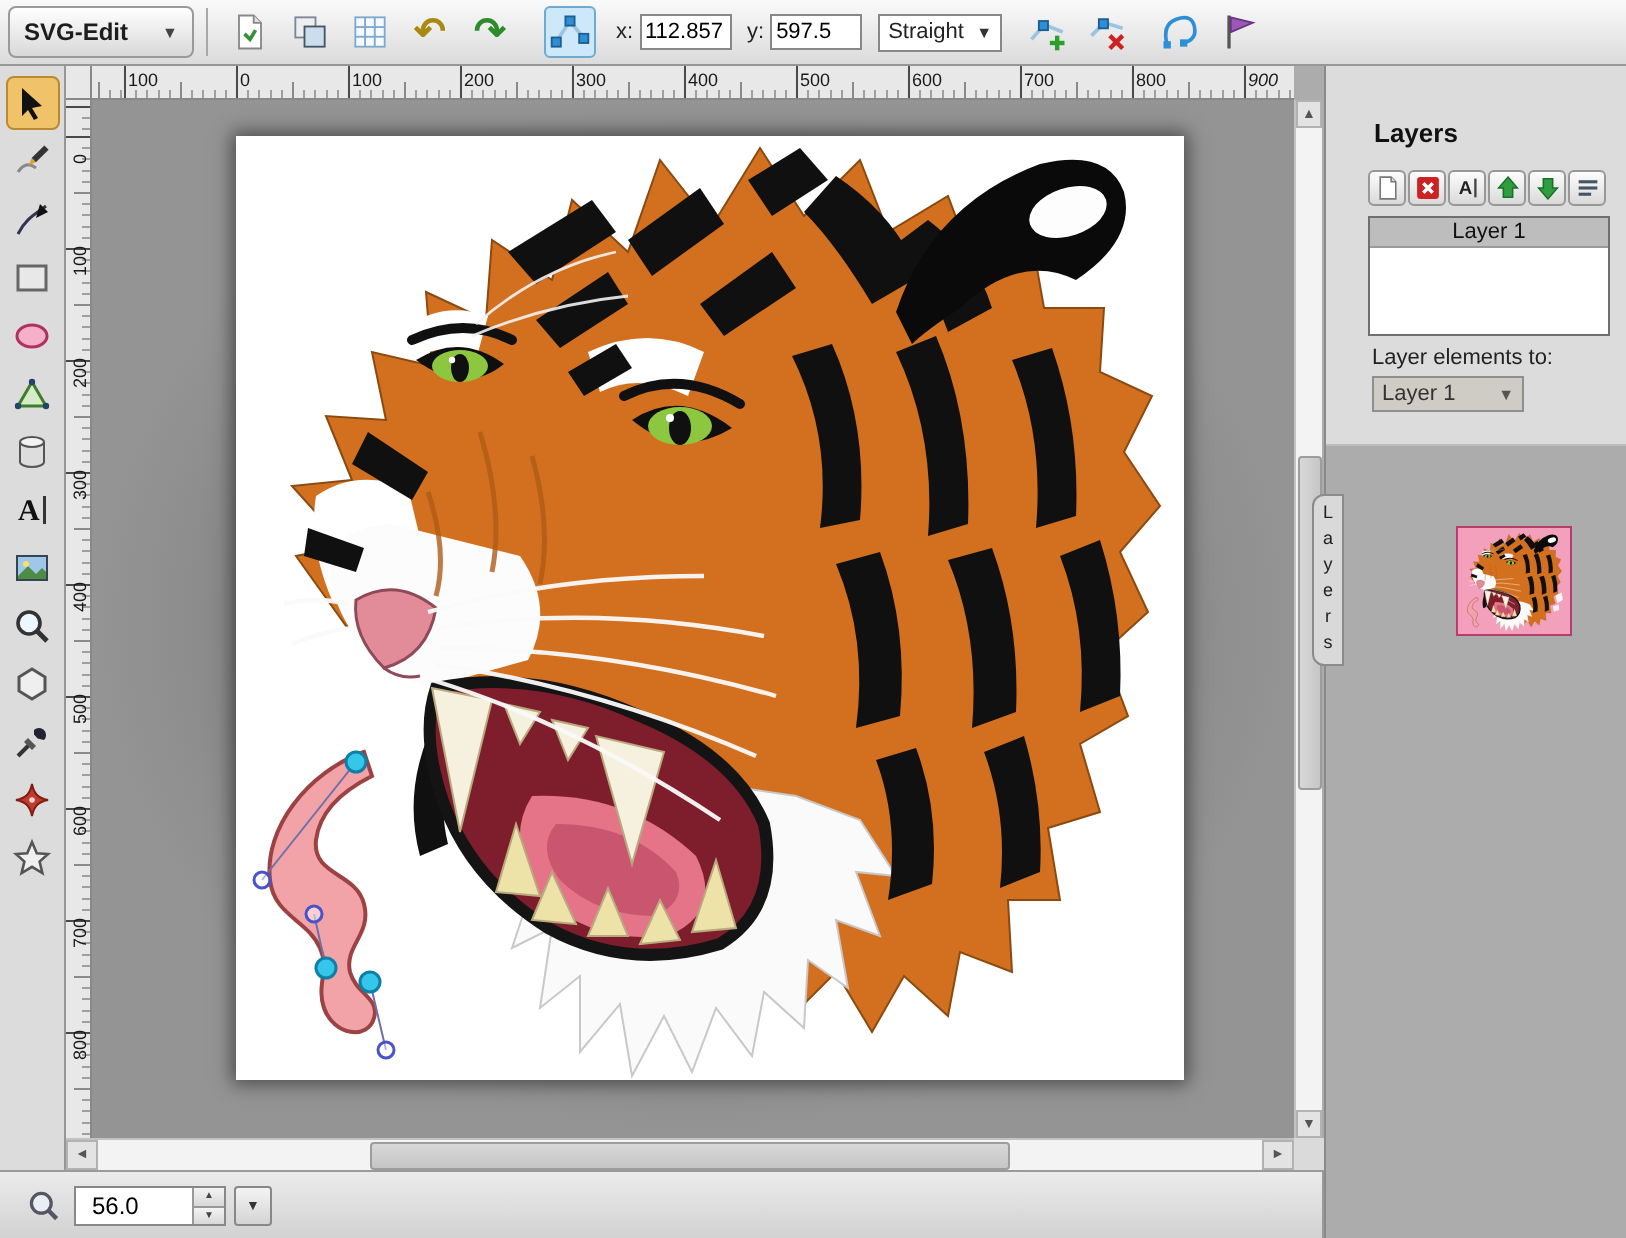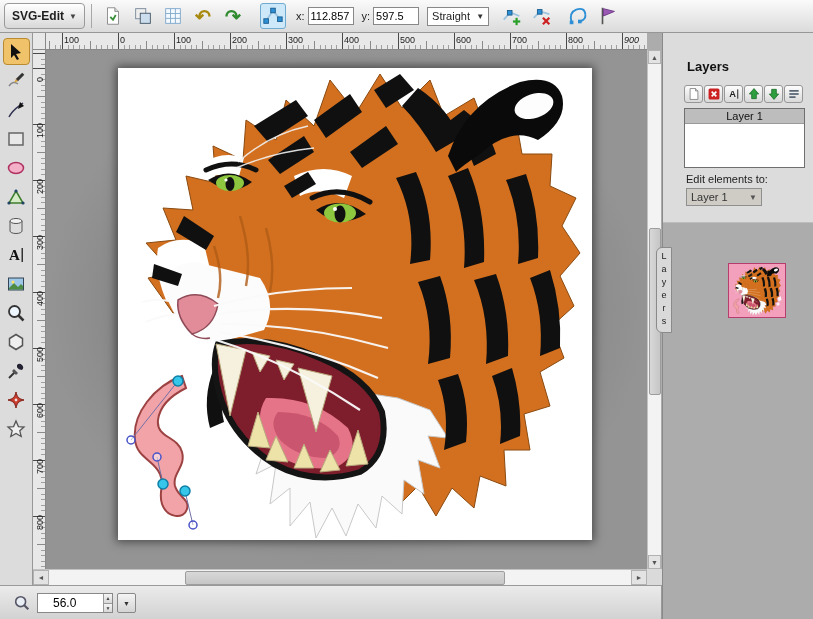--- a/index.html
+++ b/index.html
@@ -11,21 +11,21 @@
     user-select: none;
   }
   
   .toolbar {
     position:absolute; left:0; top:0; width:813px; height:33px;
     background: linear-gradient(#FAFAFA,#DBDBDB);
     border-bottom:1px solid #979797;
     display:flex; align-items:center; padding-left:4px;
   }
   .logo-btn {
-    height:26px; padding:0 7px; display:flex; align-items:center; gap:5px;
+    height:26px; padding:0 7px; display:flex; align-items:center; gap:17px;
     border:1px solid #9a9a9a; border-radius:4px;
     background: linear-gradient(#FFFFFF,#D8D8D8);
     font-weight:bold; font-size:12px; color:#1d1d1d; cursor:pointer;
   }
   .logo-btn .dd { font-size:8px; color:#444; }
   .tsep { width:1px; height:24px; background:#A8A8A8; margin:0 6px; }
   .tbtn {
     width:26px; height:26px; border:none; background:transparent; border-radius:3px;
     display:flex; align-items:center; justify-content:center; cursor:pointer; margin:0 2px;
   }
@@ -127,21 +127,20 @@
     background:linear-gradient(#EBEBEB,#D2D2D2); border-top:1px solid #9A9A9A; border-right:1px solid #9A9A9A;
   }
   .zoom-icon { position:absolute; left:13px; top:8px; }
   .spinbox {
     position:absolute; left:37px; top:7px; width:76px; height:20px;
     background:#fff; border:1px solid #888; display:flex;
   }
   .spinbox input {
     border:none; outline:none; width:58px; font-size:12px; padding:1px 8px;
     font-family:"Liberation Sans",sans-serif;
-    margin-left:7px;
   }
   .spin-col { width:16px; border-left:1px solid #999; display:flex; flex-direction:column; }
   .spin-col div {
     flex:1; display:flex; align-items:center; justify-content:center;
     font-size:5px; color:#444; background:linear-gradient(#F4F4F4,#D8D8D8); cursor:pointer;
   }
   .spin-col div:first-child { border-bottom:1px solid #999; }
   .zoom-dd {
     position:absolute; left:117px; top:7px; width:19px; height:20px;
     border:1px solid #888; border-radius:2px; background:linear-gradient(#F4F4F4,#D4D4D4);
@@ -588,21 +587,21 @@
                 <line x1="3" y1="5" x2="15" y2="5"></line>
                 <line x1="3" y1="9" x2="15" y2="9"></line>
                 <line x1="3" y1="13" x2="11" y2="13"></line>
               </g>
             </svg>
         </div>
       </div>
       <div class="layer-table">
         <div class="layer-row">Layer 1</div>
       </div>
-      <div class="move-label">Edit elements to:</div>
+      <div class="move-label">Layer elements to:</div>
       <div class="layer-select">
         <span>Layer 1</span>
         <span class="dd2">▼</span>
       </div>
     </div>
     <div>
       <div class="thumb">
         <svg viewBox="0 0 474 472" preserveAspectRatio="xMidYMid meet">
             <use href="#tigersym"></use>
           </svg>

